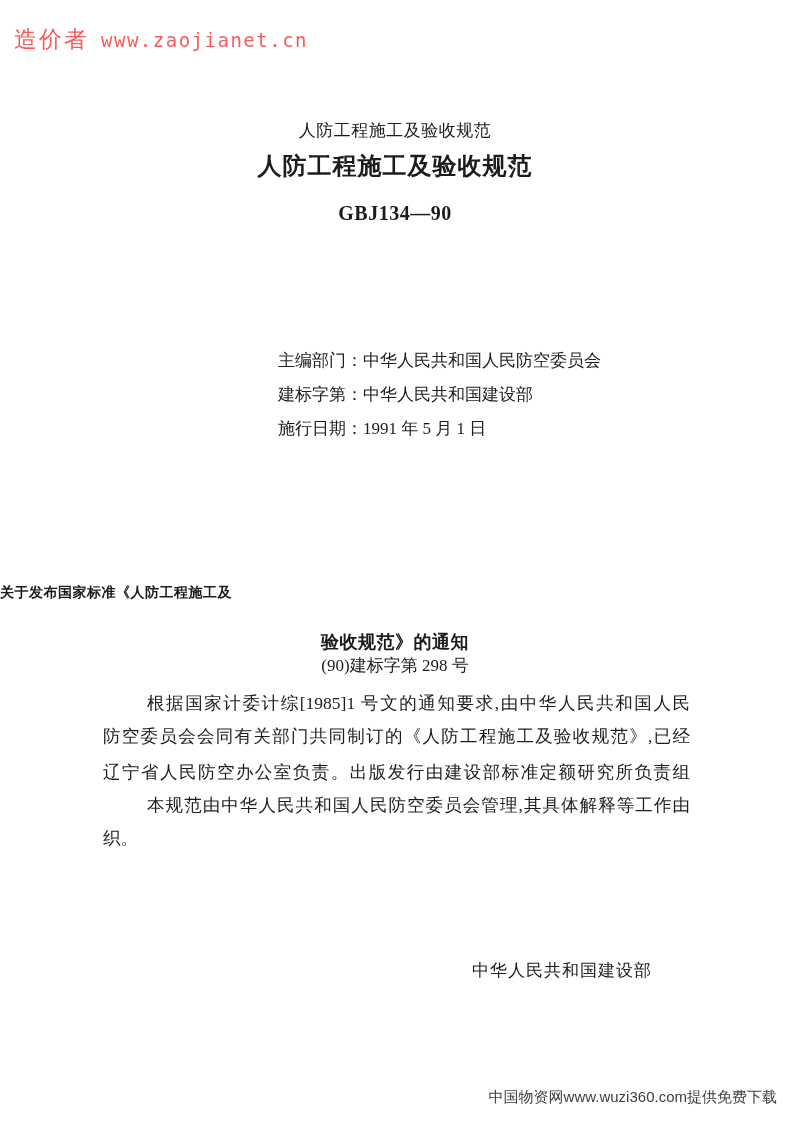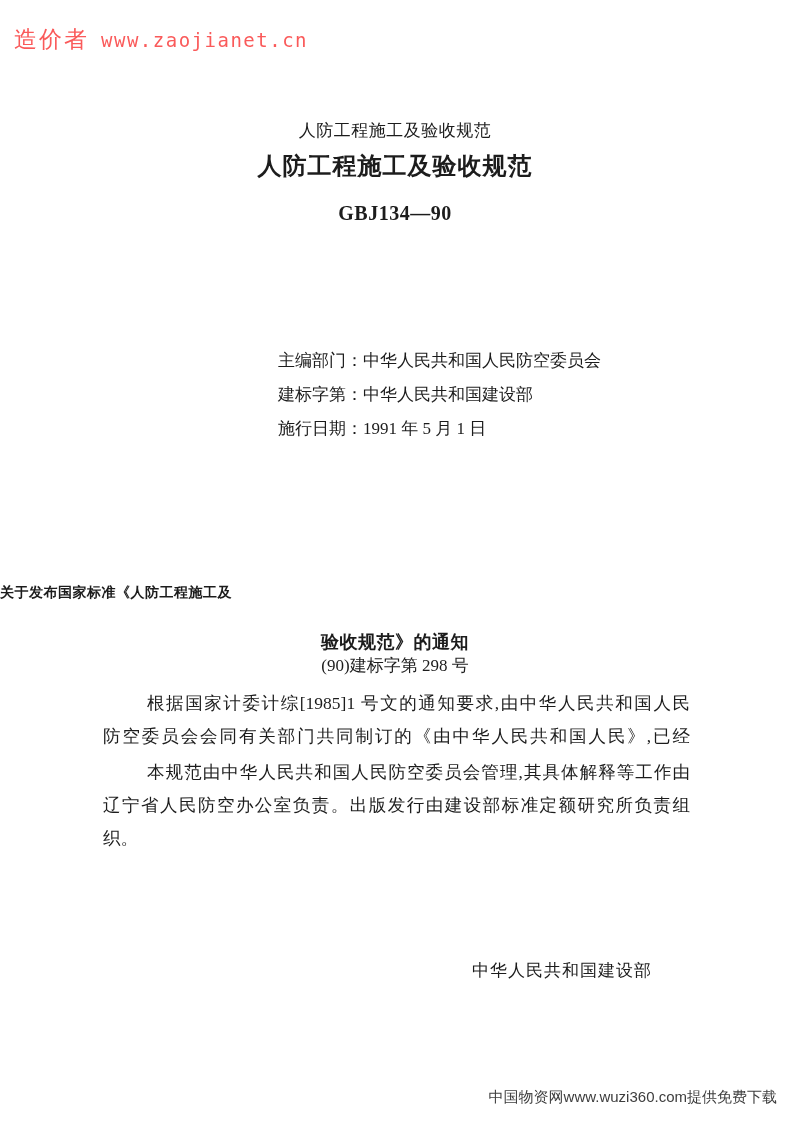--- a/index.html
+++ b/index.html
@@ -139,24 +139,24 @@
   </div>
 </div>
 
 <div class="abs notice-h1">关于发布国家标准《人防工程施工及</div>
 <div class="abs notice-h2">验收规范》的通知</div>
 <div class="abs doc-num">(90)建标字第 298 号</div>
 
 <div class="abs body-text">
   <div class="para1">
     <div class="line full indent">根据国家计委计综[1985]1 号文的通知要求,由中华人民共和国人民</div>
-    <div class="line full">防空委员会会同有关部门共同制订的《由中华人民共和国人民》,已经</div>
+    <div class="line full">防空委员会会同有关部门共同制订的《人防工程施工及验收规范》,已经</div>
   </div>
   <div class="para2">
+    <div class="line full">辽宁省人民防空办公室负责。出版发行由建设部标准定额研究所负责组</div>
     <div class="line full indent">本规范由中华人民共和国人民防空委员会管理,其具体解释等工作由</div>
-    <div class="line full">辽宁省人民防空办公室负责。出版发行由建设部标准定额研究所负责组</div>
     <div class="line">织。</div>
   </div>
 </div>
 
 <div class="abs signoff">中华人民共和国建设部</div>
 
 <div class="abs wm-bottom">中国物资网www.wuzi360.com提供免费下载</div>
 
 </body></html>

